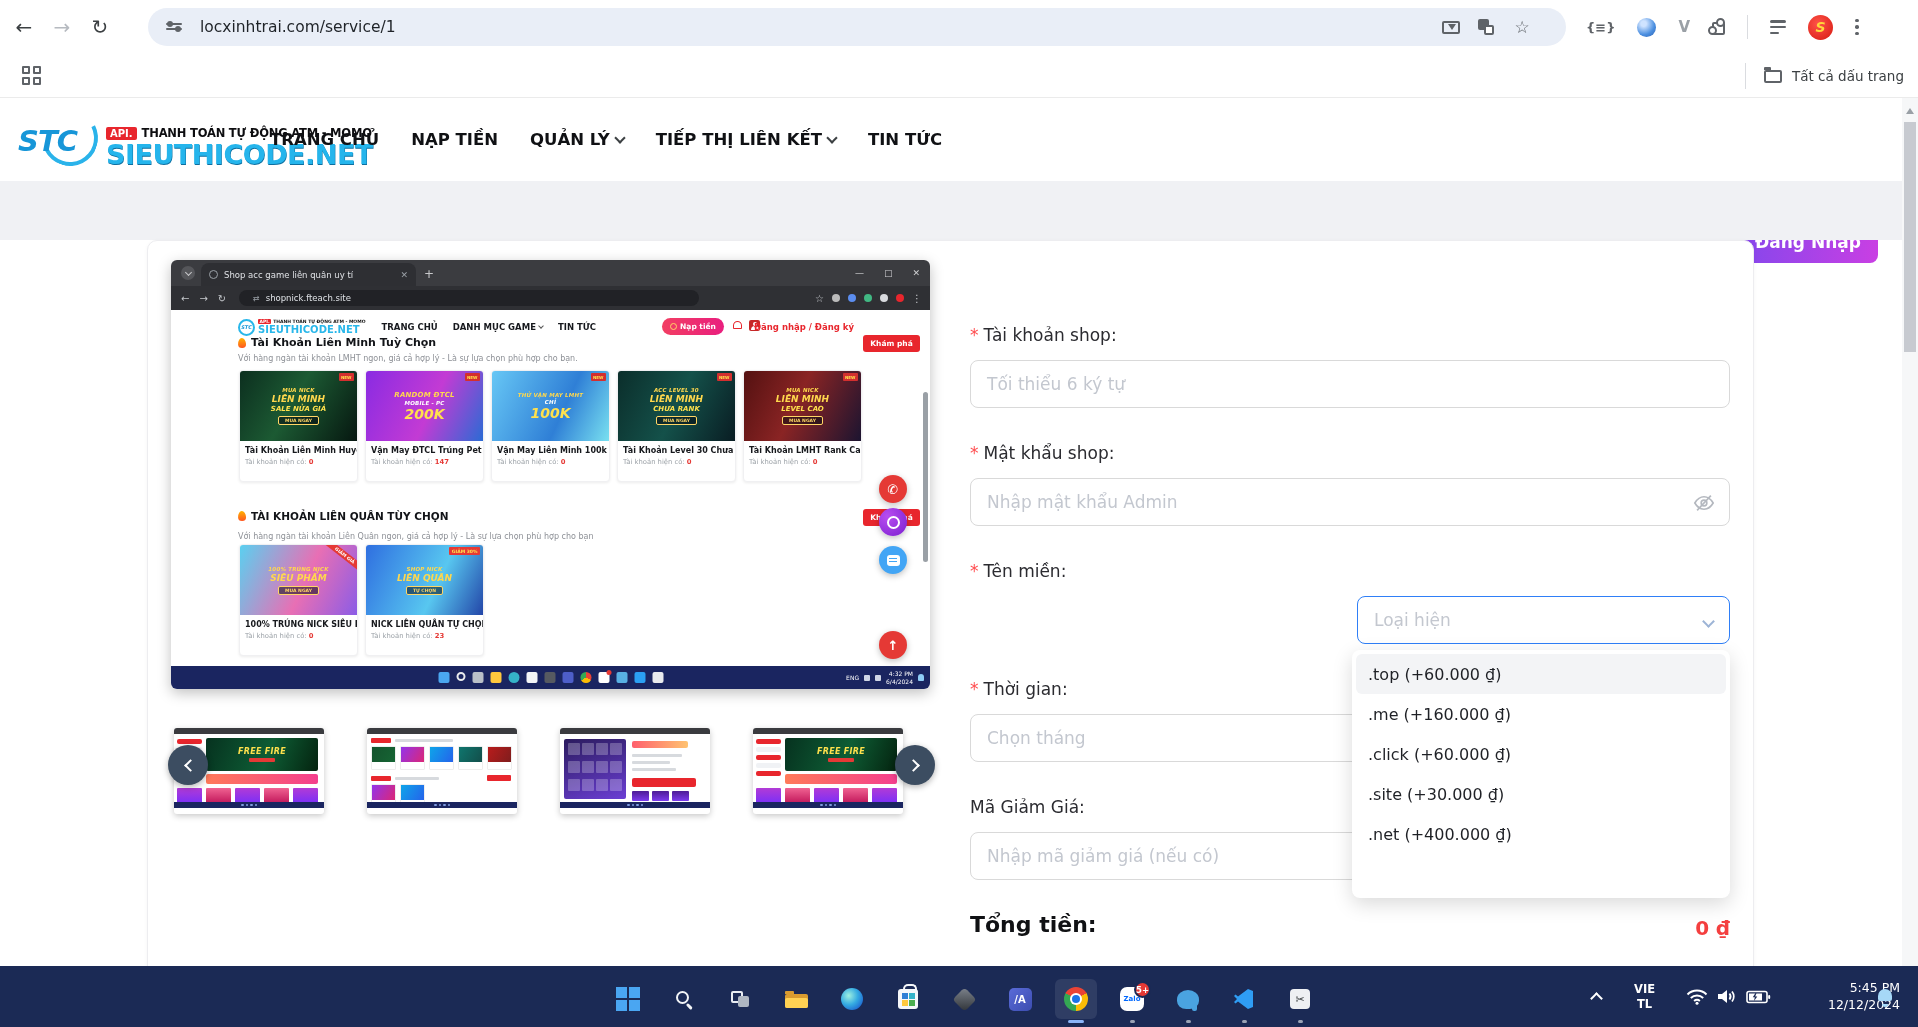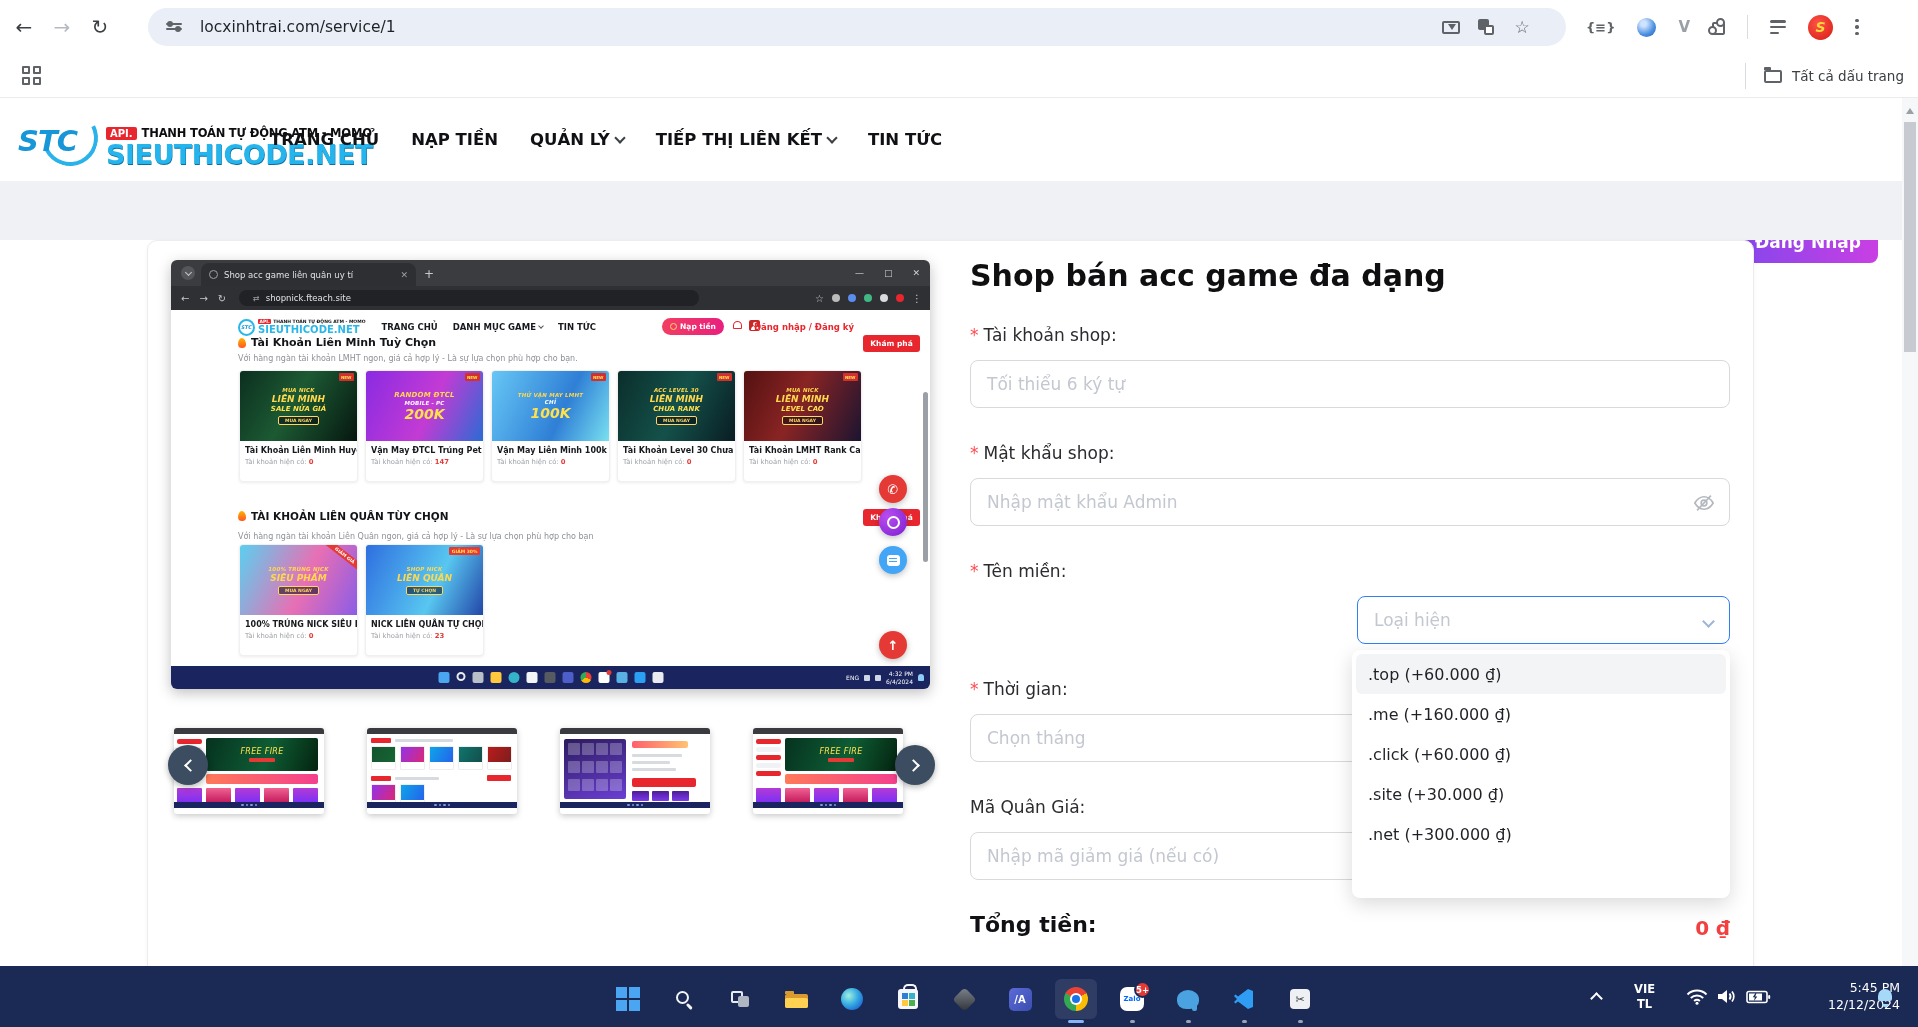--- a/index.html
+++ b/index.html
@@ -195,21 +195,21 @@
     box-shadow:0 2px 6px rgba(0,0,0,0.22);background:#fff;}
   .th-bar{height:6px;background:#3a3b3f;}
   .th-body{position:relative;height:74px;background:#fff;}
   .th-task{position:absolute;left:0;bottom:0;width:100%;height:6px;background:#1a2560;display:flex;align-items:center;justify-content:center;gap:2px;}
   .th-task i{width:2.5px;height:2.5px;border-radius:1px;background:#7f9be0;}
   .rail{position:absolute;left:3px;top:5px;width:25px;display:flex;flex-direction:column;gap:3px;}
   .rail i{height:5px;border-radius:2px;background:#e8262d;}
   .rail i:nth-child(even){background:#f0f2f5;}
   .ff-banner{position:absolute;left:32px;top:4px;width:112px;height:33px;border-radius:2px;
     background:linear-gradient(110deg,#06321f,#0e5d35 55%,#04230f);display:flex;flex-direction:column;align-items:center;justify-content:center;}
-  .ff-text{font-size:8px;font-weight:400;font-style:italic;color:#ffe14d;letter-spacing:0.3px;}
+  .ff-text{font-size:8px;font-weight:700;font-style:italic;color:#ffe14d;letter-spacing:0.3px;}
   .ff-chip{width:26px;height:4px;background:#e53935;border-radius:1px;margin-top:2px;}
   .ff-strip{position:absolute;left:32px;top:40px;width:112px;height:10px;border-radius:2px;
     background:linear-gradient(90deg,#ff7a59,#f43f8e);}
   .ff-row{position:absolute;left:3px;top:54px;display:flex;gap:4px;}
   .ff-row i{width:25px;height:15px;border-radius:1px;background:linear-gradient(#b23bd6,#7b2ff7);}
   .ff-row i:nth-child(even){background:linear-gradient(#f06292,#c2185b);}
   .shop-line{position:absolute;display:flex;align-items:center;gap:4px;}
   .chip-red{width:20px;height:5px;background:#e8262d;border-radius:1px;}
   .line-gray{width:58px;height:3px;background:#d7dade;border-radius:1px;}
   .shop-row{position:absolute;display:flex;gap:4px;}
@@ -740,21 +740,20 @@
         </div>
     </div>
   </div>
   <div class="car-arrow car-left" style="left:168px;">
       <i></i>
     </div>
   <div class="car-arrow car-right" style="left:895px;">
       <i></i>
     </div>
 
-  <div class="form-title">Shop bán acc game đa dạng</div>
 
   <div class="f-label" style="top:322px;">
     <span class="req">*</span>
       <span>Tài khoản shop:</span>
   </div>
   <div class="f-input" style="top:360px;">
     <span>Tối thiểu 6 ký tự</span>
   </div>
 
   <div class="f-label" style="top:440px;">
@@ -783,32 +782,32 @@
 
   <div class="f-label" style="top:676px;">
     <span class="req">*</span>
       <span>Thời gian:</span>
   </div>
   <div class="f-input" style="top:714px;">
     <span>Chọn tháng</span>
   </div>
 
   <div class="f-label" style="top:794px;">
-    <span>Mã Quân Giá:</span>
+    <span>Mã Giảm Giá:</span>
   </div>
   <div class="f-input" style="top:832px;text-align:right;">
     <span>Nhập mã giảm giá (nếu có)</span>
   </div>
 
   <div class="dropdown">
     <div class="dd-opt active">.top (+60.000 ₫)</div>
     <div class="dd-opt">.me (+160.000 ₫)</div>
     <div class="dd-opt">.click (+60.000 ₫)</div>
     <div class="dd-opt">.site (+30.000 ₫)</div>
-    <div class="dd-opt">.net (+300.000 ₫)</div>
+    <div class="dd-opt">.net (+400.000 ₫)</div>
   </div>
 
   <div class="total-label">Tổng tiền:</div>
   <div class="total-value">0 ₫</div>
 
   <div class="pagescroll">
     <span class="ps-arrow"></span>
     <span class="ps-thumb"></span>
   </div>
 

